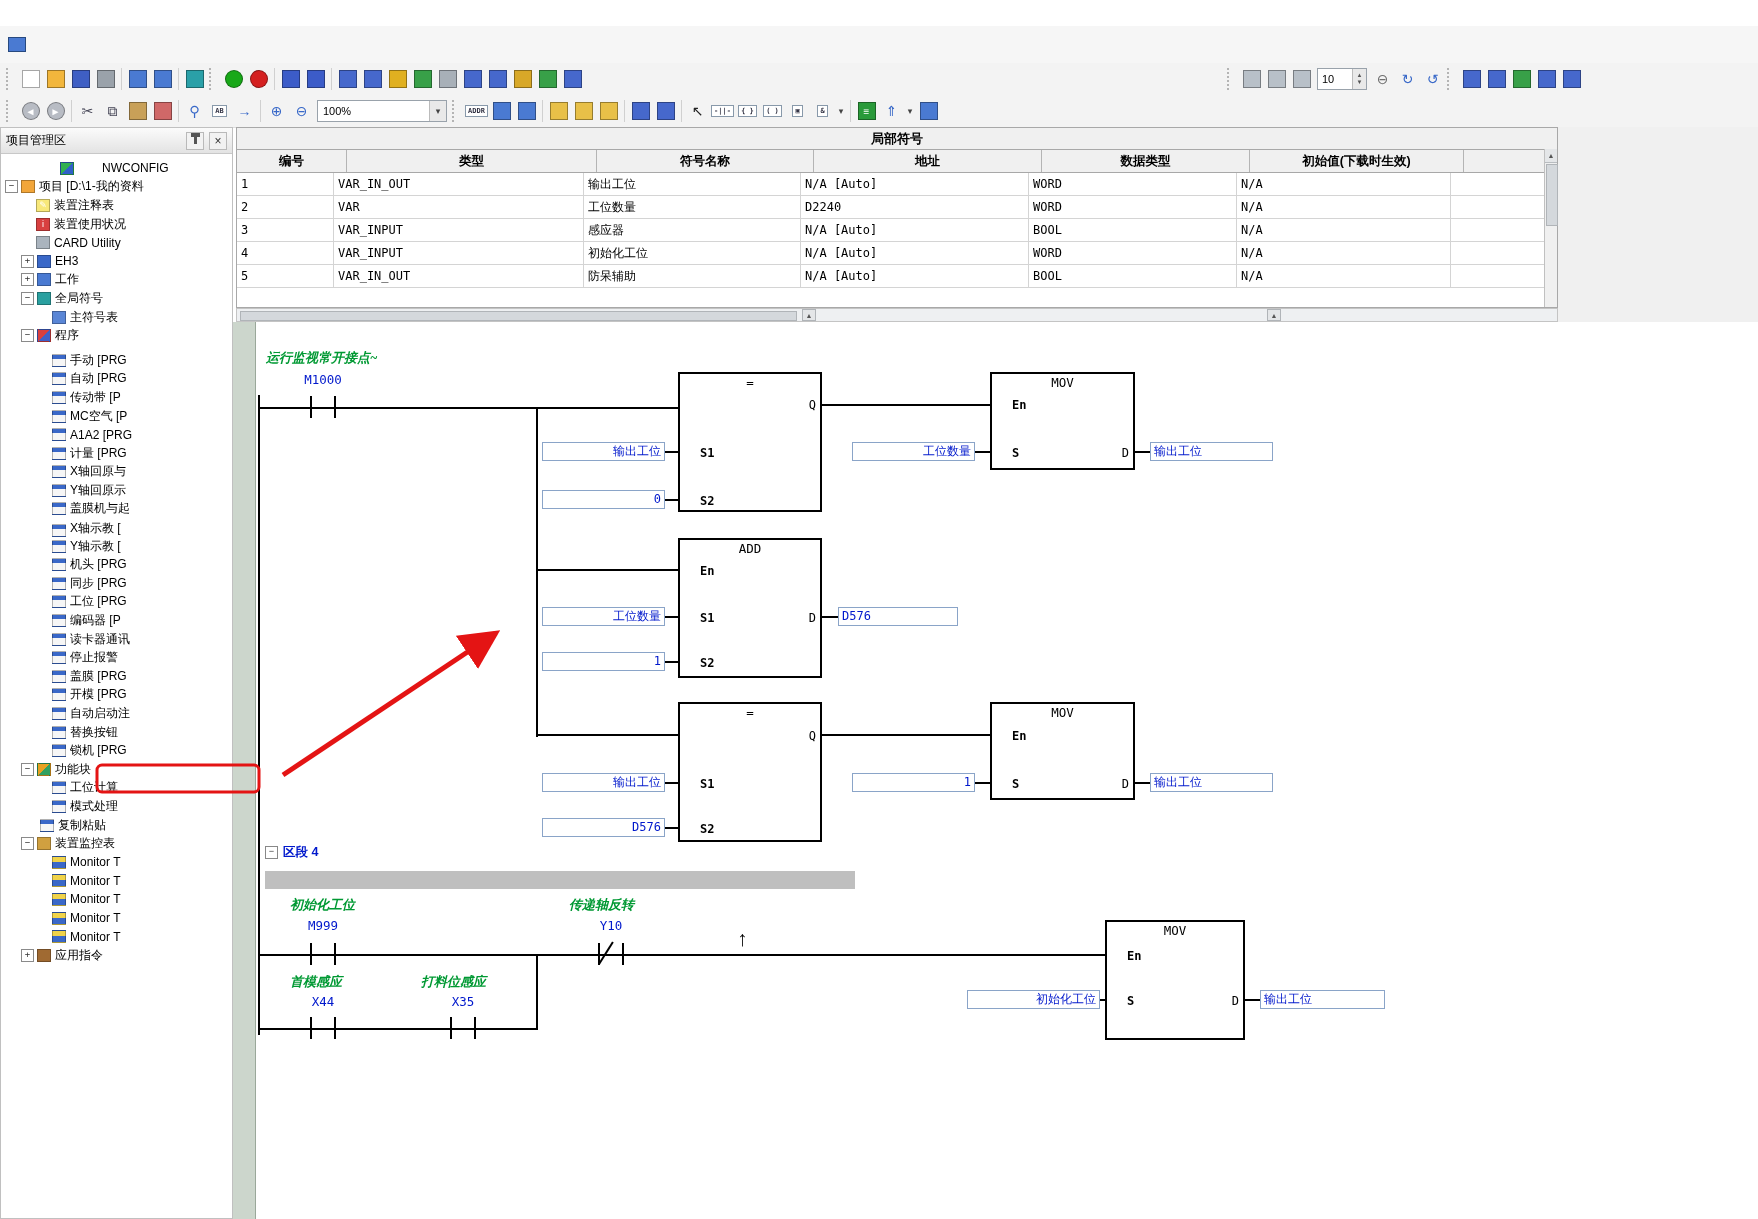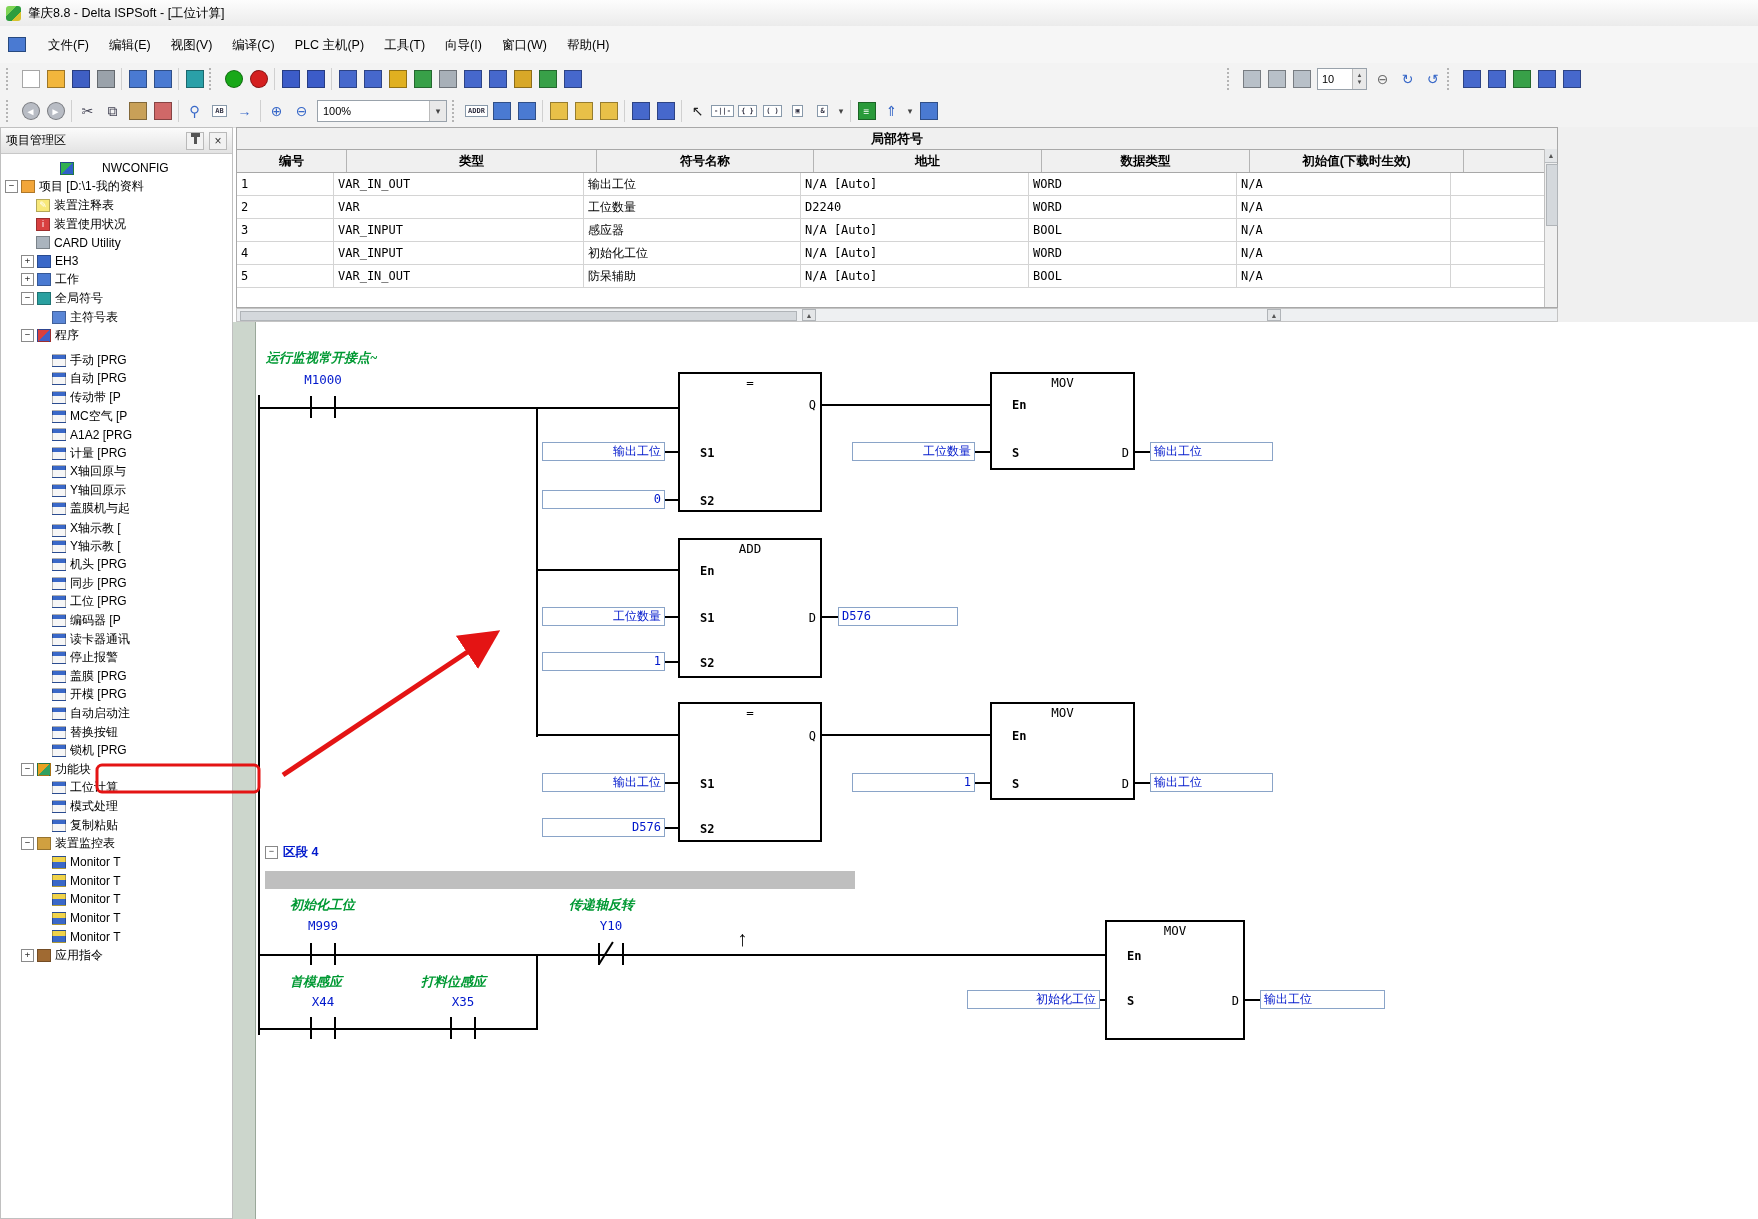--- a/index.html
+++ b/index.html
@@ -93,38 +93,23 @@
   .secbox{width:11px;height:11px;border:1px solid #888;background:#fff;font-size:9px;line-height:9px;text-align:center;color:#333;font-weight:normal;}
   .edgeup{position:absolute;font-size:21px;font-weight:bold;color:#000;}
 
   #anno{position:absolute;left:0;top:0;width:1758px;height:1219px;pointer-events:none;z-index:60;}
 </style>
 </head>
 <body>
 
 <div id="root">
 
-  <div class="titlebar">
-    <span class="applogo"></span>
-    <span class="titletext">肇庆8.8 - Delta ISPSoft - [工位计算]</span>
-  </div>
 
   <div class="menubar">
     <span class="childicon"></span>
-    <div style="display:flex;height:100%;align-items:center;">
-        <div class="menu-item">文件(F)</div>
-        <div class="menu-item">编辑(E)</div>
-        <div class="menu-item">视图(V)</div>
-        <div class="menu-item">编译(C)</div>
-        <div class="menu-item">PLC 主机(P)</div>
-        <div class="menu-item">工具(T)</div>
-        <div class="menu-item">向导(I)</div>
-        <div class="menu-item">窗口(W)</div>
-        <div class="menu-item">帮助(H)</div>
-      </div>
   </div>
 
   <div class="toolbar" id="tb1">
       <div class="tb-grip"></div>
       <div class="tbi">
         <span class="tbi-g boxed" style="background: rgb(255, 255, 255); color: rgb(102, 102, 102);"></span>
       </div>
       <div class="tbi">
         <span class="tbi-g boxed" style="background: rgb(242, 182, 60);"></span>
       </div>
@@ -513,21 +498,21 @@
         <div class="tree-row" style="padding-left: 36px;">
           <span class="tree-exp-sp"></span>
           <span class="ti" style="background: linear-gradient(rgb(58, 104, 200) 38%, rgb(246, 246, 246) 38%);"></span>
           <span class="tree-lbl">工位计算</span>
         </div>
         <div class="tree-row" style="padding-left: 36px;">
           <span class="tree-exp-sp"></span>
           <span class="ti" style="background: linear-gradient(rgb(58, 104, 200) 38%, rgb(246, 246, 246) 38%);"></span>
           <span class="tree-lbl">模式处理</span>
         </div>
-        <div class="tree-row" style="padding-left: 36px;">
+        <div class="tree-row" style="padding-left: 24px;">
           <span class="tree-exp-sp"></span>
           <span class="ti" style="background: linear-gradient(rgb(58, 104, 200) 38%, rgb(246, 246, 246) 38%);"></span>
           <span class="tree-lbl">复制粘贴</span>
         </div>
         <div class="tree-row" style="padding-left: 20px;">
           <span class="tree-exp">−</span>
           <span class="ti" style="background: rgb(208, 160, 64);"></span>
           <span class="tree-lbl">装置监控表</span>
         </div>
         <div class="tree-row" style="padding-left: 36px;">

